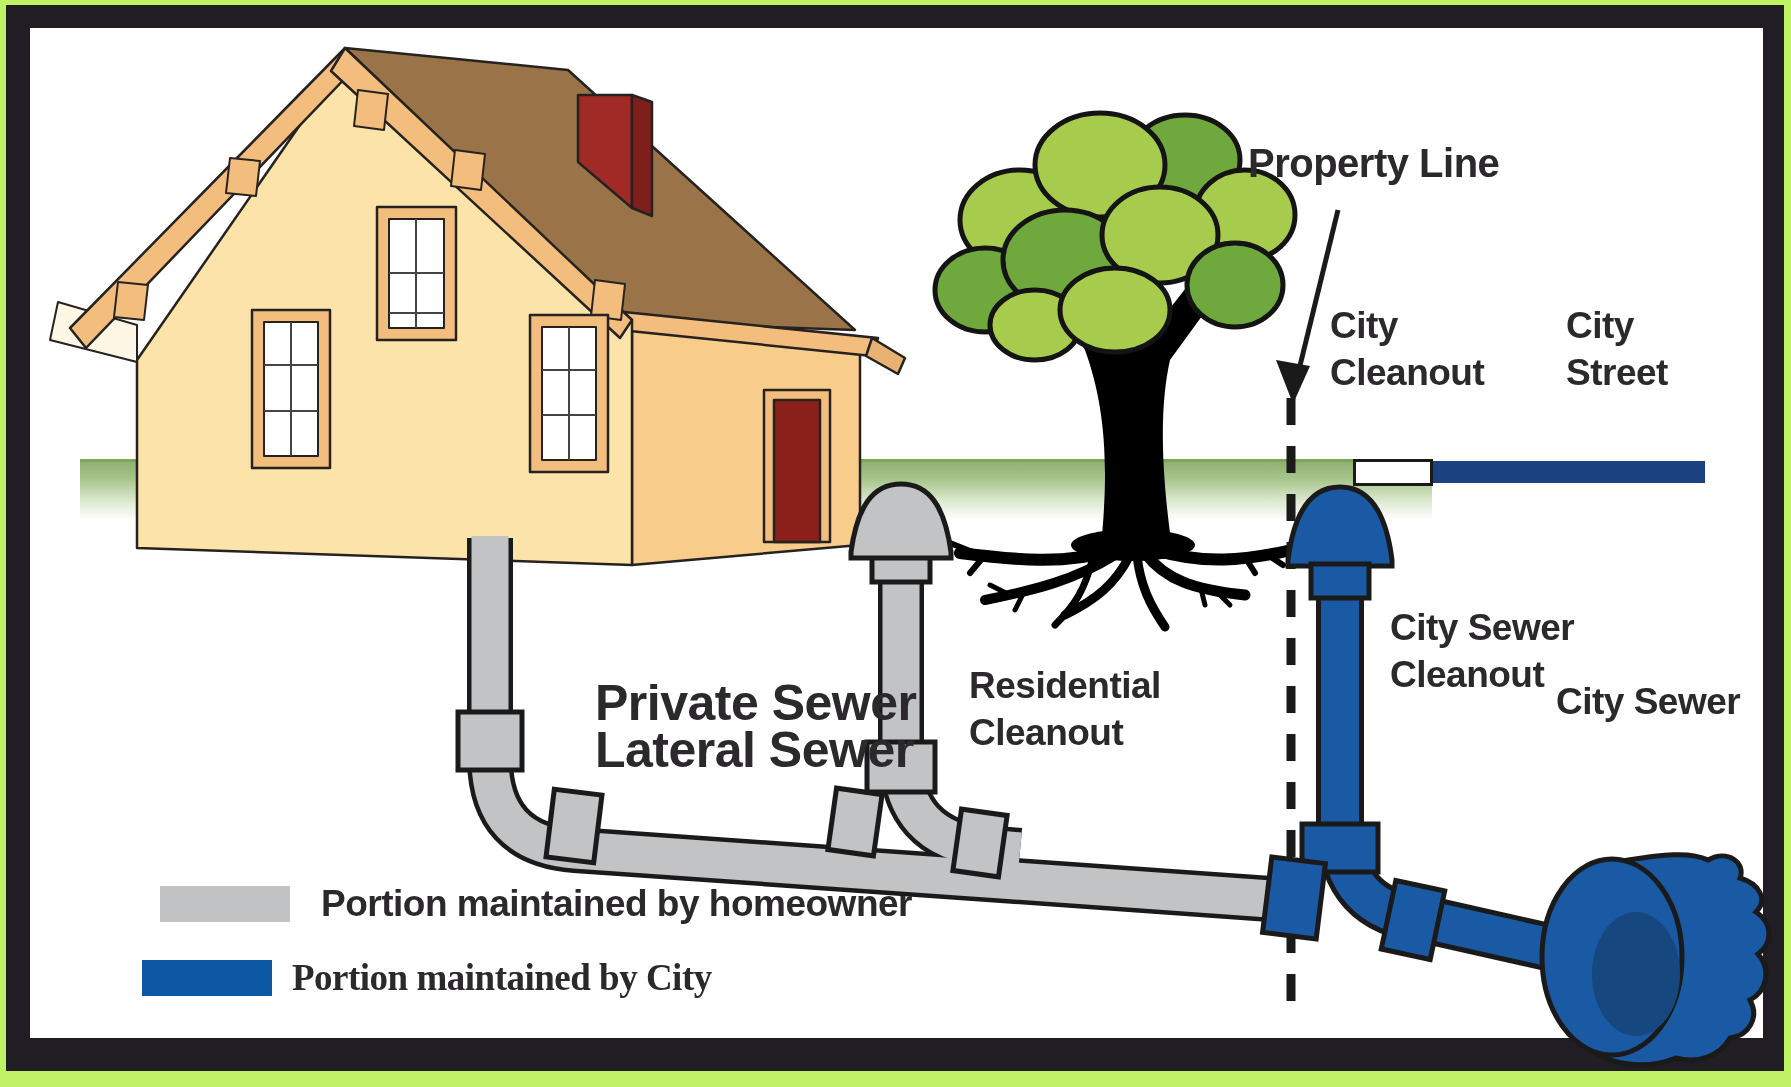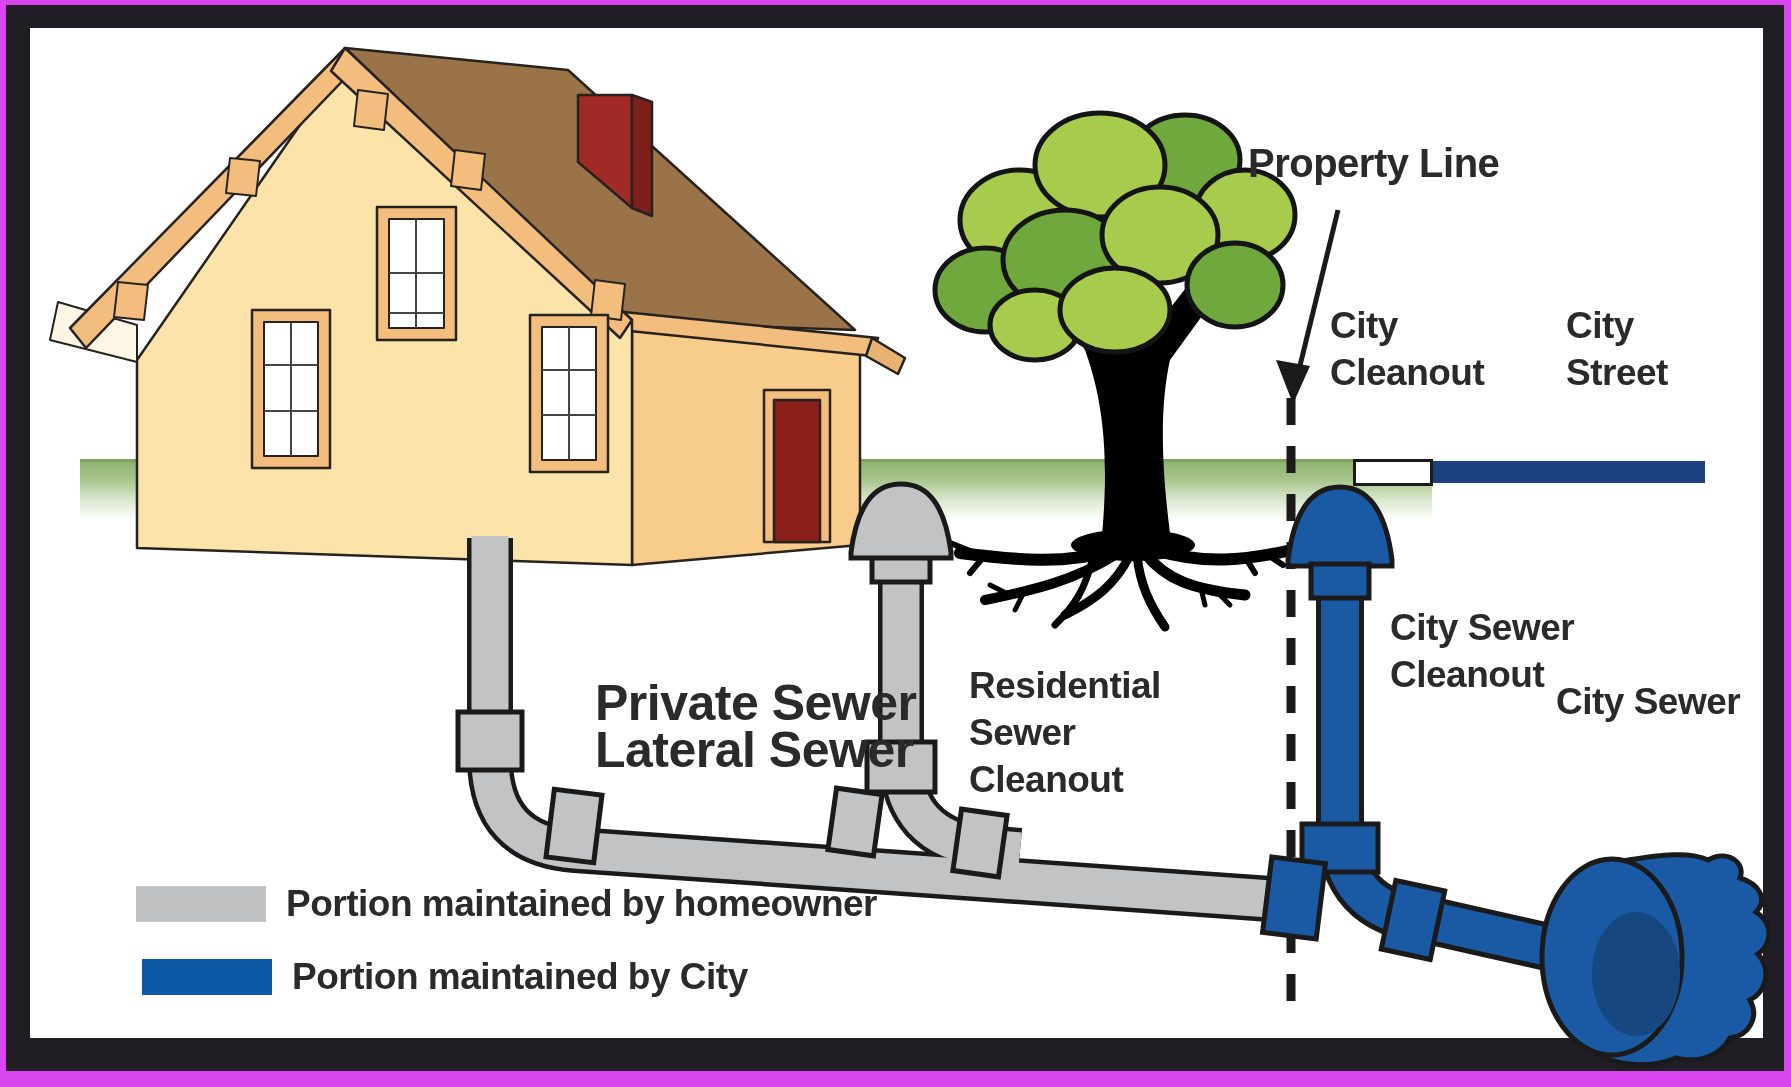--- a/index.html
+++ b/index.html
@@ -1,17 +1,17 @@
 <!DOCTYPE html>
 <html><head>
 <meta charset="utf-8">
 <style>
   html,body{margin:0;padding:0;}
   body{font-family:"Liberation Sans", sans-serif;}
-  .stage{position:relative;width:1791px;height:1087px;overflow:hidden;background:#d946ef;}
+  .stage{position:relative;width:1791px;height:1087px;overflow:hidden;background:#bef264;}
   .frame-dark{position:absolute;left:6px;top:5px;right:7px;bottom:16px;background:#211d24;}
   .canvas-white{position:absolute;left:30px;top:28px;right:28px;bottom:49px;background:#ffffff;}
   .abs{position:absolute;}
   .lbl{position:absolute;color:#2b292b;font-weight:bold;font-size:37px;line-height:47px;letter-spacing:-0.5px;white-space:nowrap;}
   .lbl .ln{display:block;}
   .ground{position:absolute;left:80px;top:459px;width:1352px;height:58px;
           border-top:3px solid #7da55e;
           background:linear-gradient(to bottom,#8fb271 0%,#a8c58c 30%,#ddead2 68%,rgba(255,255,255,0) 100%);}
   .sidewalk{position:absolute;left:1353px;top:459px;width:80px;height:27px;background:#ffffff;
             border:3px solid #1a1a1a;box-sizing:border-box;}
@@ -173,34 +173,33 @@
     <span class="ln">Street</span>
   </div>
 
   <div class="lbl" style="left:595px;top:680px;font-size:50px;">
     <span class="ln">Private Sewer</span>
     <span class="ln">Lateral Sewer</span>
   </div>
 
   <div class="lbl" style="left:953px;top:662px;margin-left:16px;">
     <span class="ln">Residential</span>
-    <span class="ln">Sewer</span>
     <span class="ln">Cleanout</span>
   </div>
 
   <div class="lbl" style="left:1390px;top:604px;">
     <span class="ln">City Sewer</span>
     <span class="ln">Cleanout</span>
   </div>
 
   <div class="lbl" style="left:1556px;top:678px;">
     <span class="ln">City Sewer</span>
   </div>
 
-  <div class="legend-row" style="left:136px;top:883px;">
+  <div class="legend-row" style="left:160px;top:883px;gap:11px;">
     <div class="legend-swatch" style="background: rgb(193, 194, 196);"></div>
     <div class="legend-text">Portion maintained by homeowner</div>
   </div>
-  <div class="legend-row" style="left:142px;top:956px;">
+  <div class="legend-row" style="left:142px;top:956px;font-family:Liberation Serif, serif;">
     <div class="legend-swatch" style="background: rgb(14, 89, 166);"></div>
     <div class="legend-text">Portion maintained by City</div>
   </div>
 </div>
 
 </body></html>

